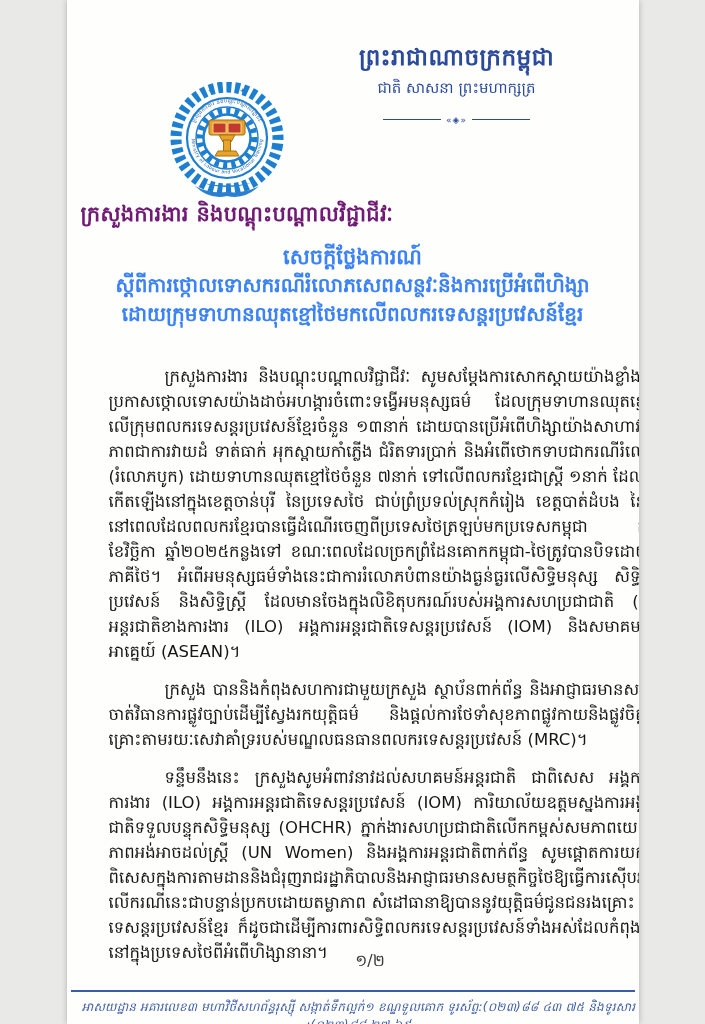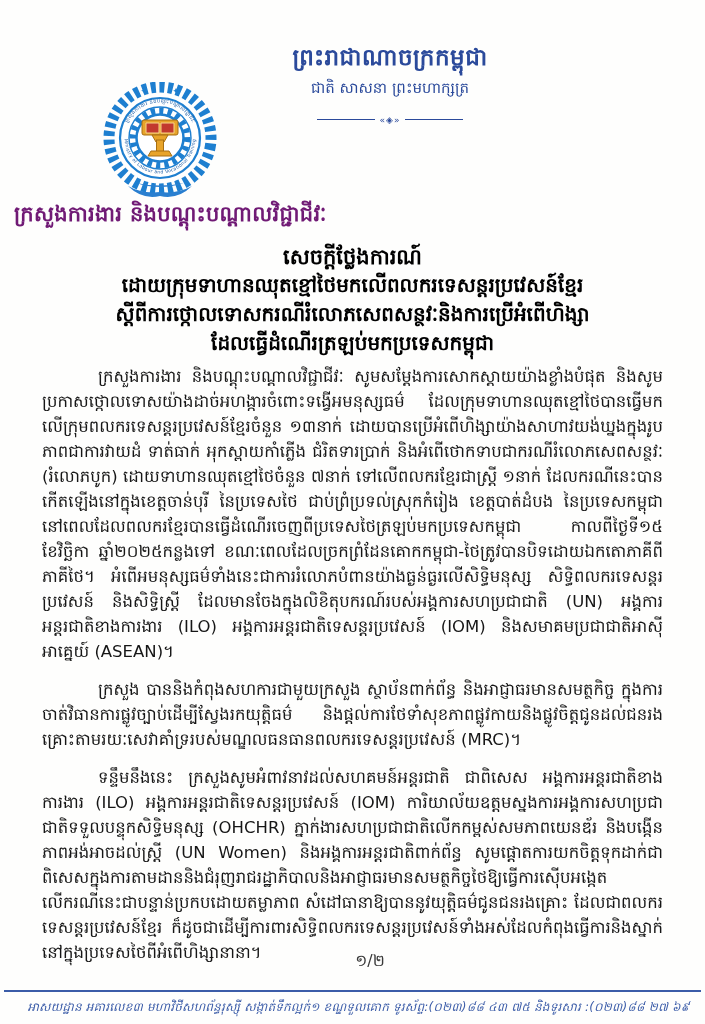--- a/index.html
+++ b/index.html
@@ -2,21 +2,21 @@
 <html><head>
 <meta charset="utf-8">
 <style>
   html, body { margin: 0; padding: 0; }
   body {
     background: #e9e9e7;
     font-family: "DejaVu Sans", "Liberation Sans", sans-serif;
   }
   .page {
     position: relative;
-    width: 705px;
+    width: 572px;
     height: 1024px;
     margin: 0 auto;
     background: #fefefd;
     box-shadow: 0 0 6px rgba(0,0,0,.25);
     overflow: hidden;
   }
 
   
   .header-block {
     position: absolute;
@@ -73,21 +73,21 @@
     letter-spacing: .3px;
   }
 
   
   .title-block {
     position: absolute;
     left: 30px;
     right: 30px;
     top: 243px;
     text-align: center;
-    color: #000000;
+    color: #3b82f6;
     font-weight: bold;
   }
   .title-l1 { font-size: 21px; line-height: 28px; }
   .title-l  { font-size: 20px; line-height: 29px; }
 
   
   .body-block {
     position: absolute;
     left: 42px;
     top: 364px;
@@ -186,23 +186,22 @@
     </g>
 
     <path d="M38 104 Q52 112 70 110 Q88 112 102 104 Q88 118 70 114 Q52 118 38 104 Z" fill="#2a7fd0"></path>
     <path d="M46 101 Q70 109 94 101 Q70 106 46 101 Z" fill="#2a7fd0"></path>
   </svg>
 
   <div class="ministry-line">ក្រសួងការងារ និងបណ្ដុះបណ្ដាលវិជ្ជាជីវៈ</div>
 
   <div class="title-block">
     <div class="title-l1">សេចក្ដីថ្លែងការណ៍</div>
+    <div class="title-l">ស្ដីពីការថ្កោលទោសករណីរំលោភសេពសន្ថវៈនិងការប្រើអំពើហិង្សា</div>
     <div class="title-l">ដោយក្រុមទាហានឈុតខ្មៅថៃមកលើពលករទេសន្តរប្រវេសន៍ខ្មែរ</div>
-    <div class="title-l">ស្ដីពីការថ្កោលទោសករណីរំលោភសេពសន្ថវៈនិងការប្រើអំពើហិង្សា</div>
-    <div class="title-l">ដែលធ្វើដំណើរត្រឡប់មកប្រទេសកម្ពុជា</div>
   </div>
 
   <div class="body-block">
     <p>ក្រសួងការងារ និងបណ្ដុះបណ្ដាលវិជ្ជាជីវៈ សូមសម្ដែងការសោកស្ដាយយ៉ាងខ្លាំងបំផុត និងសូមប្រកាសថ្កោលទោសយ៉ាងដាច់អហង្ការចំពោះទង្វើអមនុស្សធម៌ ដែលក្រុមទាហានឈុតខ្មៅថៃបានធ្វើមកលើក្រុមពលករទេសន្តរប្រវេសន៍ខ្មែរចំនួន ១៣នាក់ ដោយបានប្រើអំពើហិង្សាយ៉ាងសាហាវយង់ឃ្នងក្នុងរូបភាពជាការវាយដំ ទាត់ធាក់ អុកស្ពាយកាំភ្លើង ជំរិតទារប្រាក់ និងអំពើថោកទាបជាករណីរំលោភសេពសន្ថវៈ (រំលោភបូក) ដោយទាហានឈុតខ្មៅថៃចំនួន ៧នាក់ ទៅលើពលករខ្មែរជាស្ត្រី ១នាក់ ដែលករណីនេះបានកើតឡើងនៅក្នុងខេត្តចាន់បុរី នៃប្រទេសថៃ ជាប់ព្រំប្រទល់ស្រុកកំរៀង ខេត្តបាត់ដំបង នៃប្រទេសកម្ពុជានៅពេលដែលពលករខ្មែរបានធ្វើដំណើរចេញពីប្រទេសថៃត្រឡប់មកប្រទេសកម្ពុជា កាលពីថ្ងៃទី១៥ ខែវិច្ឆិកា ឆ្នាំ២០២៥កន្លងទៅ ខណៈពេលដែលច្រកព្រំដែនគោកកម្ពុជា-ថៃត្រូវបានបិទដោយឯកតោភាគីពីភាគីថៃ។ អំពើអមនុស្សធម៌ទាំងនេះជាការរំលោភបំពានយ៉ាងធ្ងន់ធ្ងរលើសិទ្ធិមនុស្ស សិទ្ធិពលករទេសន្តរប្រវេសន៍ និងសិទ្ធិស្ត្រី ដែលមានចែងក្នុងលិខិតុបករណ៍របស់អង្គការសហប្រជាជាតិ (UN) អង្គការអន្តរជាតិខាងការងារ (ILO) អង្គការអន្តរជាតិទេសន្តរប្រវេសន៍ (IOM) និងសមាគមប្រជាជាតិអាស៊ីអាគ្នេយ៍ (ASEAN)។</p>
     <p>ក្រសួង បាននិងកំពុងសហការជាមួយក្រសួង ស្ថាប័នពាក់ព័ន្ធ និងអាជ្ញាធរមានសមត្ថកិច្ច ក្នុងការចាត់វិធានការផ្លូវច្បាប់ដើម្បីស្វែងរកយុត្តិធម៌ និងផ្តល់ការថែទាំសុខភាពផ្លូវកាយនិងផ្លូវចិត្តជូនដល់ជនរងគ្រោះតាមរយៈសេវាគាំទ្ររបស់មណ្ឌលធនធានពលករទេសន្តរប្រវេសន៍ (MRC)។</p>
     <p>ទន្ទឹមនឹងនេះ ក្រសួងសូមអំពាវនាវដល់សហគមន៍អន្តរជាតិ ជាពិសេស អង្គការអន្តរជាតិខាងការងារ (ILO) អង្គការអន្តរជាតិទេសន្តរប្រវេសន៍ (IOM) ការិយាល័យឧត្តមស្នងការអង្គការសហប្រជាជាតិទទួលបន្ទុកសិទ្ធិមនុស្ស (OHCHR) ភ្នាក់ងារសហប្រជាជាតិលើកកម្ពស់សមភាពយេនឌ័រ និងបង្កើនភាពអង់អាចដល់ស្ត្រី (UN Women) និងអង្គការអន្តរជាតិពាក់ព័ន្ធ សូមផ្តោតការយកចិត្តទុកដាក់ជាពិសេសក្នុងការតាមដាននិងជំរុញរាជរដ្ឋាភិបាលនិងអាជ្ញាធរមានសមត្ថកិច្ចថៃឱ្យធ្វើការស៊ើបអង្កេតលើករណីនេះជាបន្ទាន់ប្រកបដោយតម្លាភាព សំដៅធានាឱ្យបាននូវយុត្តិធម៌ជូនជនរងគ្រោះ ដែលជាពលករទេសន្តរប្រវេសន៍ខ្មែរ ក៏ដូចជាដើម្បីការពារសិទ្ធិពលករទេសន្តរប្រវេសន៍ទាំងអស់ដែលកំពុងធ្វើការនិងស្នាក់នៅក្នុងប្រទេសថៃពីអំពើហិង្សានានា។</p>
   </div>
 
   <div class="page-number">១/២</div>
 

